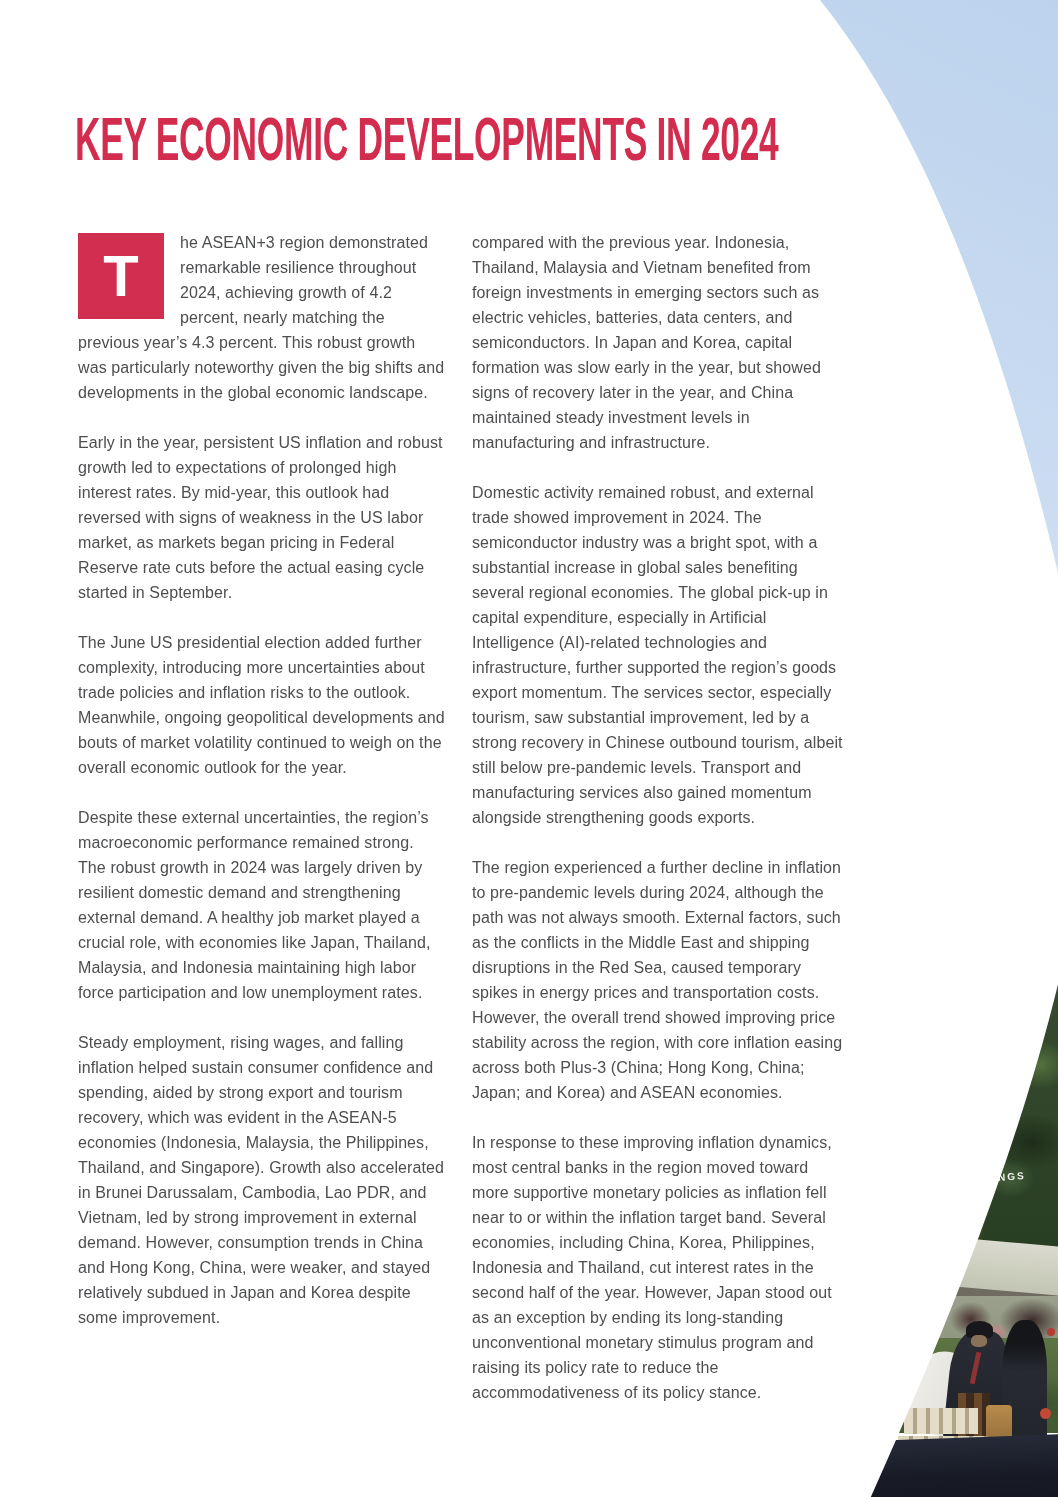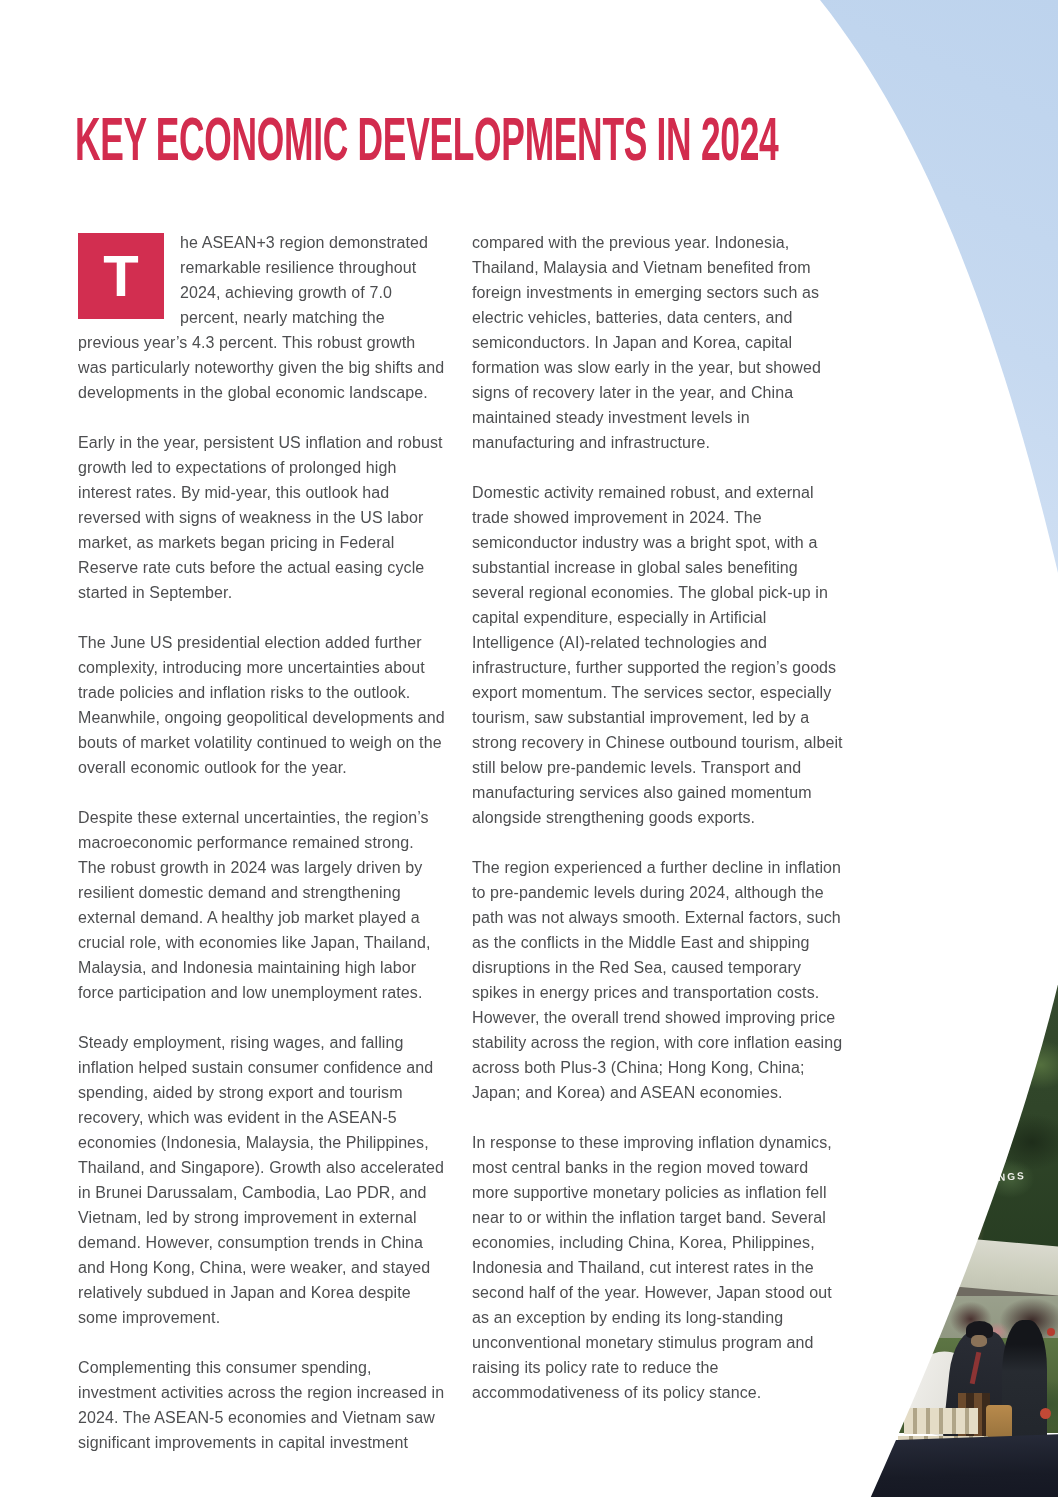--- a/index.html
+++ b/index.html
@@ -164,27 +164,26 @@
   <svg class="arc-mask" width="1058" height="1497" viewBox="0 0 1058 1497">
     <path d="M 820,0 C 940,150 1030,400 1095,750 C 1080,1000 975,1265 865,1510 L 0,1510 L 0,0 Z" fill="#ffffff"></path>
   </svg>
 
   <div class="content">
     <h1 class="title">KEY ECONOMIC DEVELOPMENTS IN 2024</h1>
 
     <div class="columns">
       <div class="col col-left">
         <p>
-          <span class="dropcap"><span>T</span></span><span>he ASEAN+3 region demonstrated remarkable resilience throughout 2024, achieving growth of 7.0 percent, nearly matching the previous year’s 4.3 percent. This robust growth was particularly noteworthy given the big shifts and developments in the global economic landscape.</span>
+          <span class="dropcap"><span>T</span></span><span>he ASEAN+3 region demonstrated remarkable resilience throughout 2024, achieving growth of 4.2 percent, nearly matching the previous year’s 4.3 percent. This robust growth was particularly noteworthy given the big shifts and developments in the global economic landscape.</span>
         </p>
         <p>Early in the year, persistent US inflation and robust growth led to expectations of prolonged high interest rates. By mid-year, this outlook had reversed with signs of weakness in the US labor market, as markets began pricing in Federal Reserve rate cuts before the actual easing cycle started in September.</p>
         <p>The June US presidential election added further complexity, introducing more uncertainties about trade policies and inflation risks to the outlook. Meanwhile, ongoing geopolitical developments and bouts of market volatility continued to weigh on the overall economic outlook for the year.</p>
         <p>Despite these external uncertainties, the region’s macroeconomic performance remained strong. The robust growth in 2024 was largely driven by resilient domestic demand and strengthening external demand. A healthy job market played a crucial role, with economies like Japan, Thailand, Malaysia, and Indonesia maintaining high labor force participation and low unemployment rates.</p>
         <p>Steady employment, rising wages, and falling inflation helped sustain consumer confidence and spending, aided by strong export and tourism recovery, which was evident in the ASEAN-5 economies (Indonesia, Malaysia, the Philippines, Thailand, and Singapore). Growth also accelerated in Brunei Darussalam, Cambodia, Lao PDR, and Vietnam, led by strong improvement in external demand. However, consumption trends in China and Hong Kong, China, were weaker, and stayed relatively subdued in Japan and Korea despite some improvement.</p>
-        <p>Complementing this consumer spending, investment activities across the region increased in 2024. The ASEAN-5 economies and Vietnam saw significant improvements in capital investment</p>
       </div>
       <div class="col col-right">
         <p>compared with the previous year. Indonesia, Thailand, Malaysia and Vietnam benefited from foreign investments in emerging sectors such as electric vehicles, batteries, data centers, and semiconductors. In Japan and Korea, capital formation was slow early in the year, but showed signs of recovery later in the year, and China maintained steady investment levels in manufacturing and infrastructure.</p>
         <p>Domestic activity remained robust, and external trade showed improvement in 2024. The semiconductor industry was a bright spot, with a substantial increase in global sales benefiting several regional economies. The global pick-up in capital expenditure, especially in Artificial Intelligence (AI)-related technologies and infrastructure, further supported the region’s goods export momentum. The services sector, especially tourism, saw substantial improvement, led by a strong recovery in Chinese outbound tourism, albeit still below pre-pandemic levels. Transport and manufacturing services also gained momentum alongside strengthening goods exports.</p>
         <p>The region experienced a further decline in inflation to pre-pandemic levels during 2024, although the path was not always smooth. External factors, such as the conflicts in the Middle East and shipping disruptions in the Red Sea, caused temporary spikes in energy prices and transportation costs. However, the overall trend showed improving price stability across the region, with core inflation easing across both Plus-3 (China; Hong Kong, China; Japan; and Korea) and ASEAN economies.</p>
         <p>In response to these improving inflation dynamics, most central banks in the region moved toward more supportive monetary policies as inflation fell near to or within the inflation target band. Several economies, including China, Korea, Philippines, Indonesia and Thailand, cut interest rates in the second half of the year. However, Japan stood out as an exception by ending its long-standing unconventional monetary stimulus program and raising its policy rate to reduce the accommodativeness of its policy stance.</p>
       </div>
     </div>
   </div>
 

